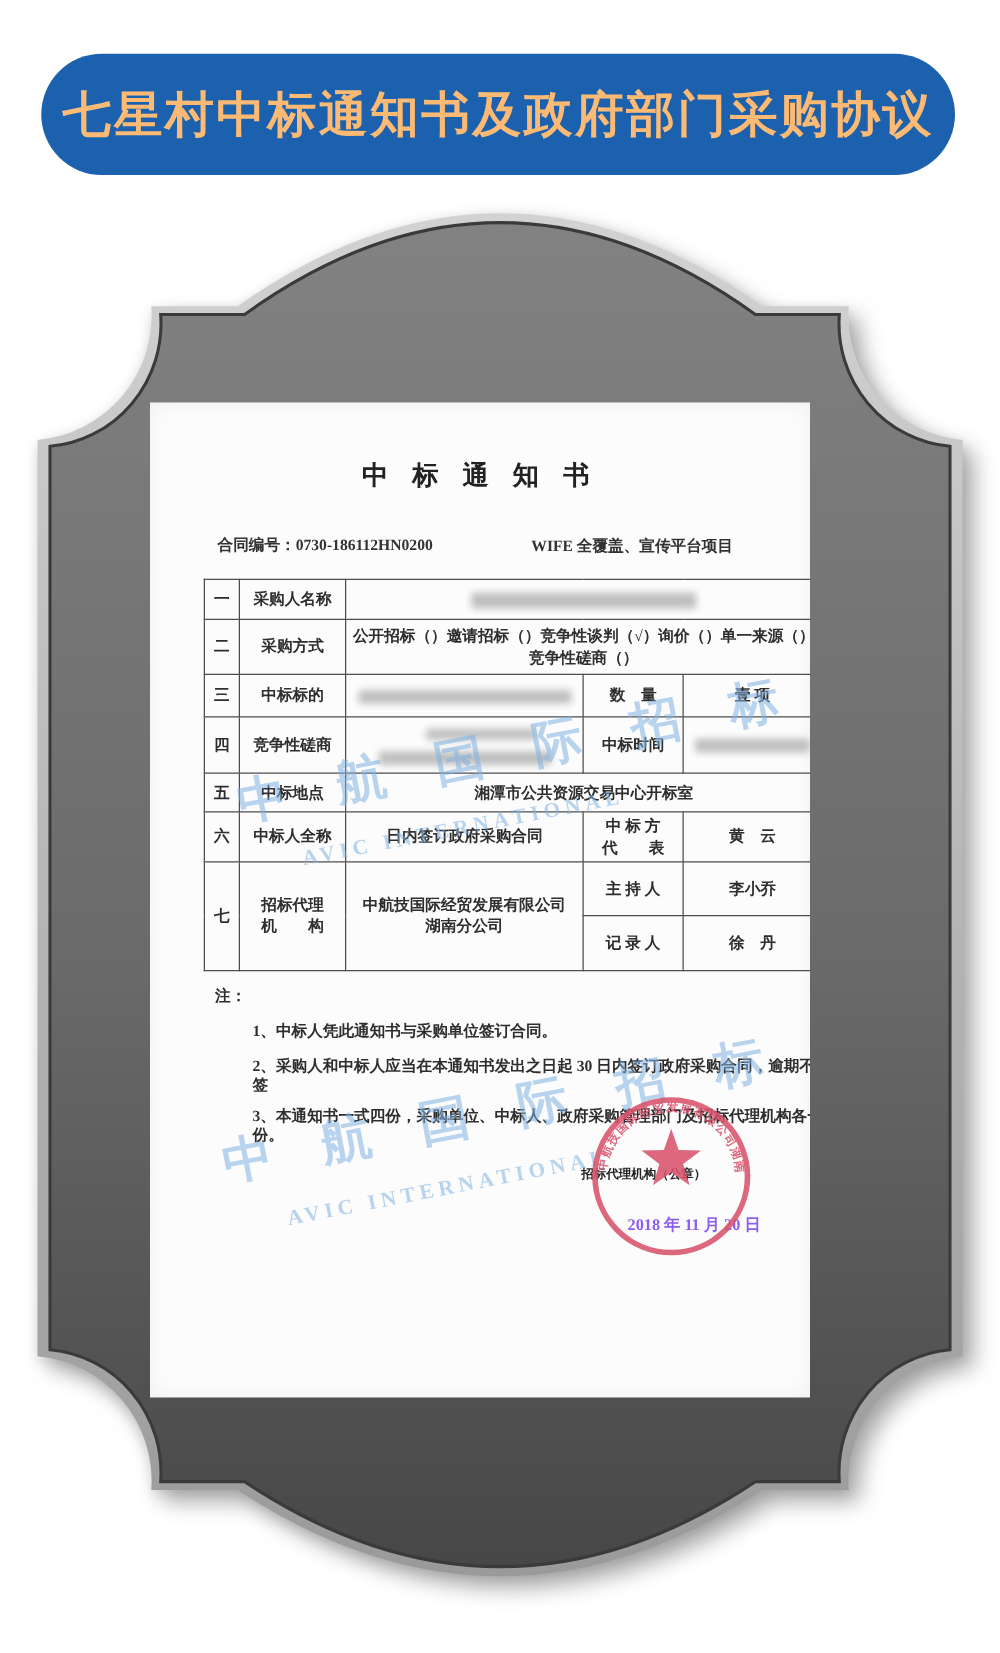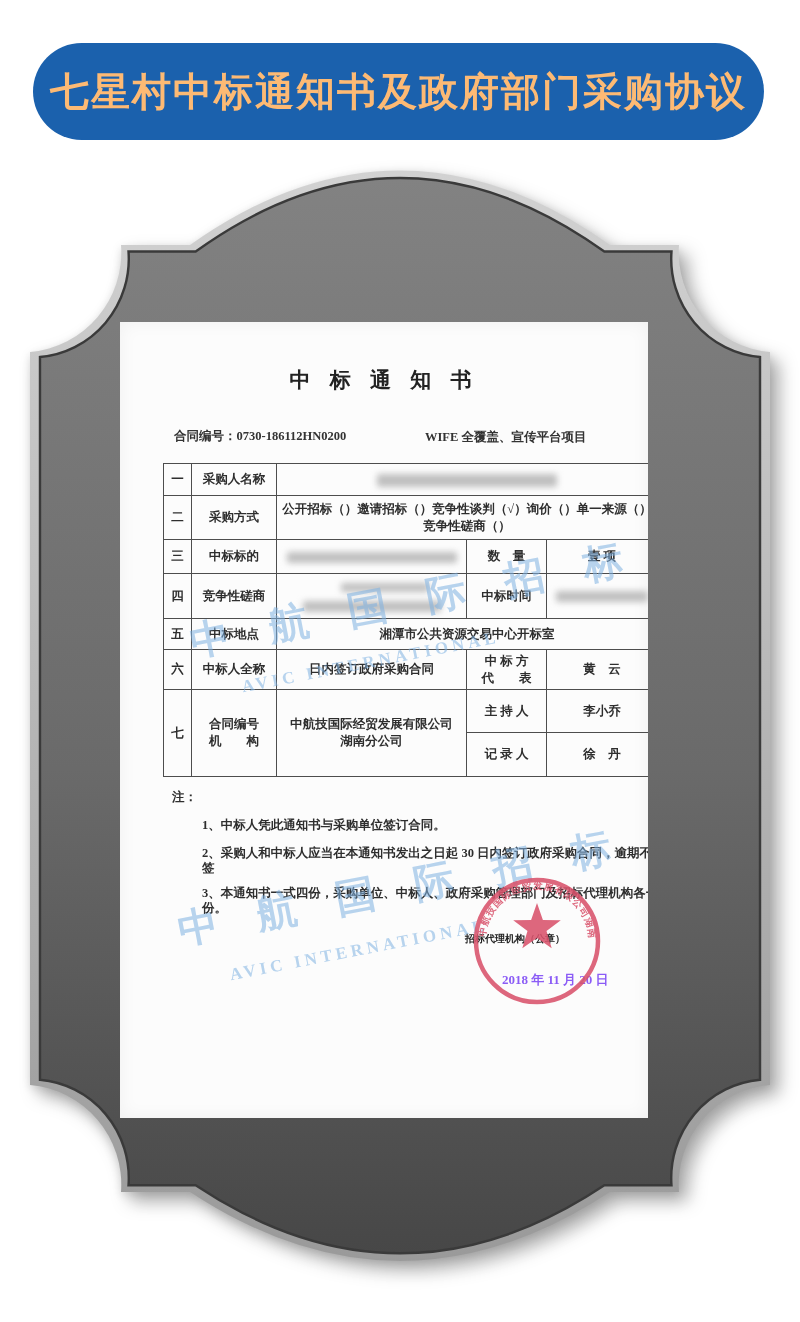--- a/index.html
+++ b/index.html
@@ -172,21 +172,21 @@
       <td>日内签订政府采购合同</td>
       <td>
         <div>中 标 方</div>
         <div>代　　表</div>
       </td>
       <td>黄　云</td>
     </tr>
     <tr style="height:43px">
       <td class="c-no" rowspan="2">七</td>
       <td rowspan="2">
-        <div>合同编号</div>
+        <div>招标代理</div>
         <div>机　　构</div>
       </td>
       <td rowspan="2">
         <div>中航技国际经贸发展有限公司</div>
         <div>湖南分公司</div>
       </td>
       <td>主 持 人</td>
       <td>李小乔</td>
     </tr>
     <tr style="height:44px">

